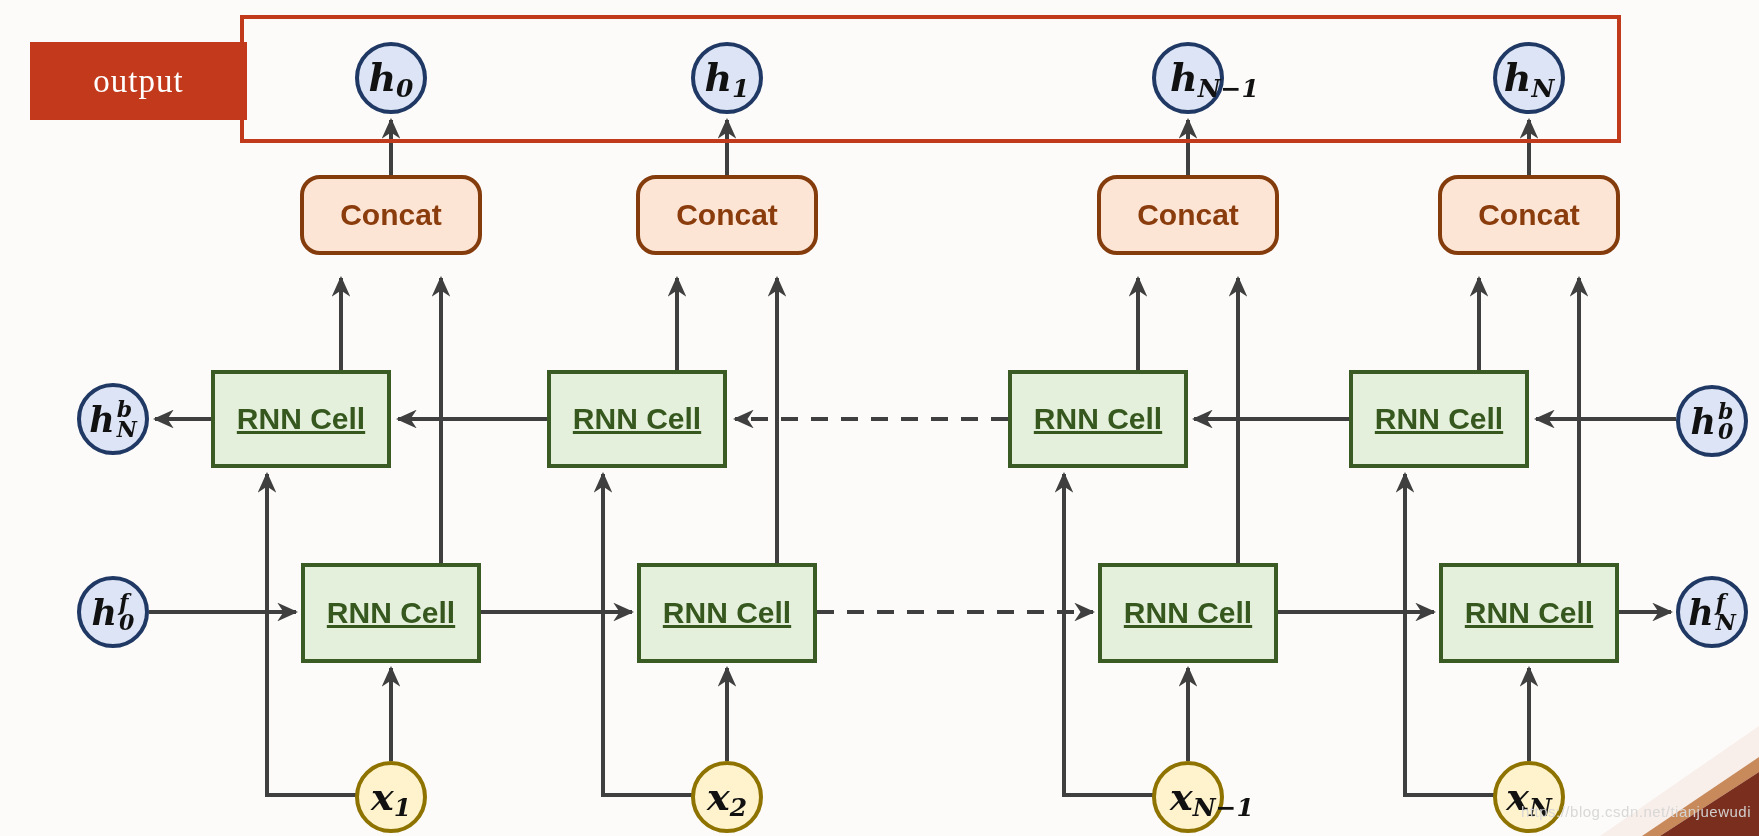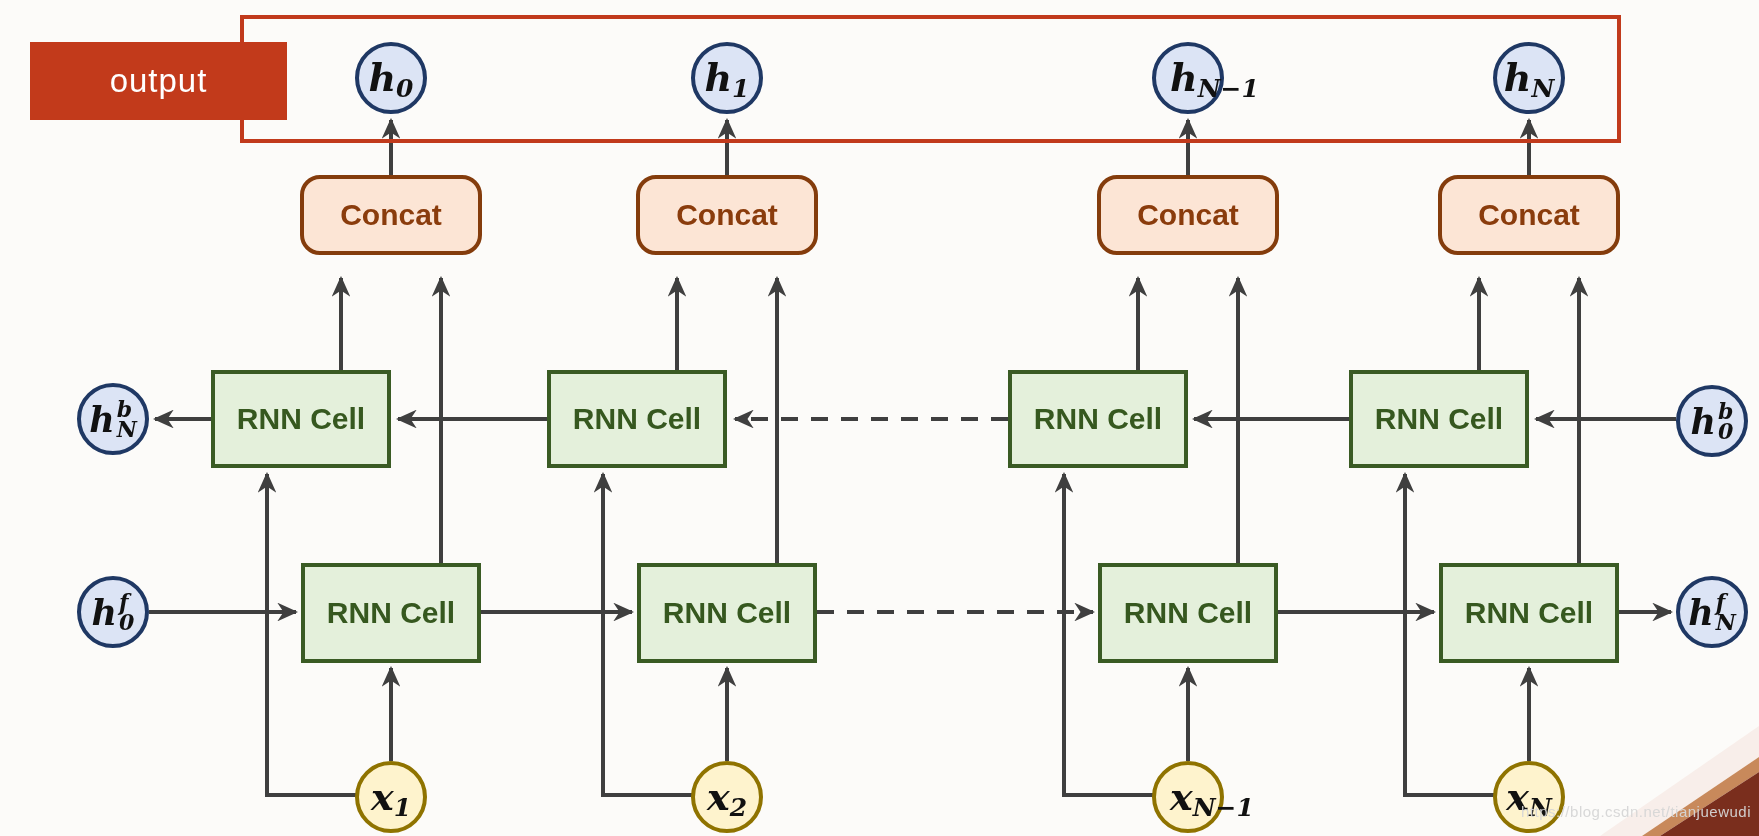--- a/index.html
+++ b/index.html
@@ -4,29 +4,29 @@
 <style>
   html,body{margin:0;padding:0;background:#ffffff;}
   .stage{position:relative;width:1759px;height:836px;background:#fcfbf9;overflow:hidden;
          font-family:"Liberation Sans",sans-serif;}
   svg.wires{position:absolute;left:0;top:0;z-index:1;}
   .wire{stroke:#3f3f3f;stroke-width:4;fill:none;}
   .wire.dashed{stroke-dasharray:17 13;}
   
   .out-frame{position:absolute;left:240px;top:15px;width:1381px;height:128px;
              border:4px solid #c13a1c;box-sizing:border-box;z-index:2;}
-  .out-box{position:absolute;left:30px;top:42px;width:257px;height:78px;background:#c23a1b;
+  .out-box{position:absolute;left:30px;top:42px;width:217px;height:78px;background:#c23a1b;
            z-index:3;display:flex;align-items:center;justify-content:center;
-           color:#ffffff;font-size:33px;letter-spacing:1px;}
+           color:#ffffff;font-size:33px;letter-spacing:1px;font-family:Liberation Serif, serif;}
   
   .bx{position:absolute;box-sizing:border-box;display:flex;align-items:center;justify-content:center;
       font-weight:bold;z-index:3;white-space:nowrap;}
   .concat{width:182px;height:80px;top:175px;background:#fce5d5;border:4px solid #843c0c;
           border-radius:20px;color:#8a3c0c;font-size:30px;}
-  .cell{width:180px;background:#e4f0db;border:4px solid #3a5b24;color:#36581f;font-size:30px;}
+  .cell{width:180px;background:#e4f0db;border:4px solid #3a5b24;color:#36581f;font-size:30px;text-decoration:underline;}
   .cell.bwd{top:370px;height:98px;}
   .cell.fwd{top:563px;height:100px;}
   
   .circ{position:absolute;width:72px;height:72px;border-radius:50%;box-sizing:border-box;
         display:flex;align-items:center;justify-content:center;z-index:4;white-space:nowrap;
         font-family:"DejaVu Serif",serif;font-style:italic;font-weight:bold;color:#111111;}
   .circ.hc{background:#dce4f5;border:4px solid #1f3864;}
   .circ.xc{background:#fef3cd;border:4px solid #8f7300;}
   .circ.spill{justify-content:flex-start;padding-left:14px;}
   .mbase{font-size:38px;line-height:1;}

